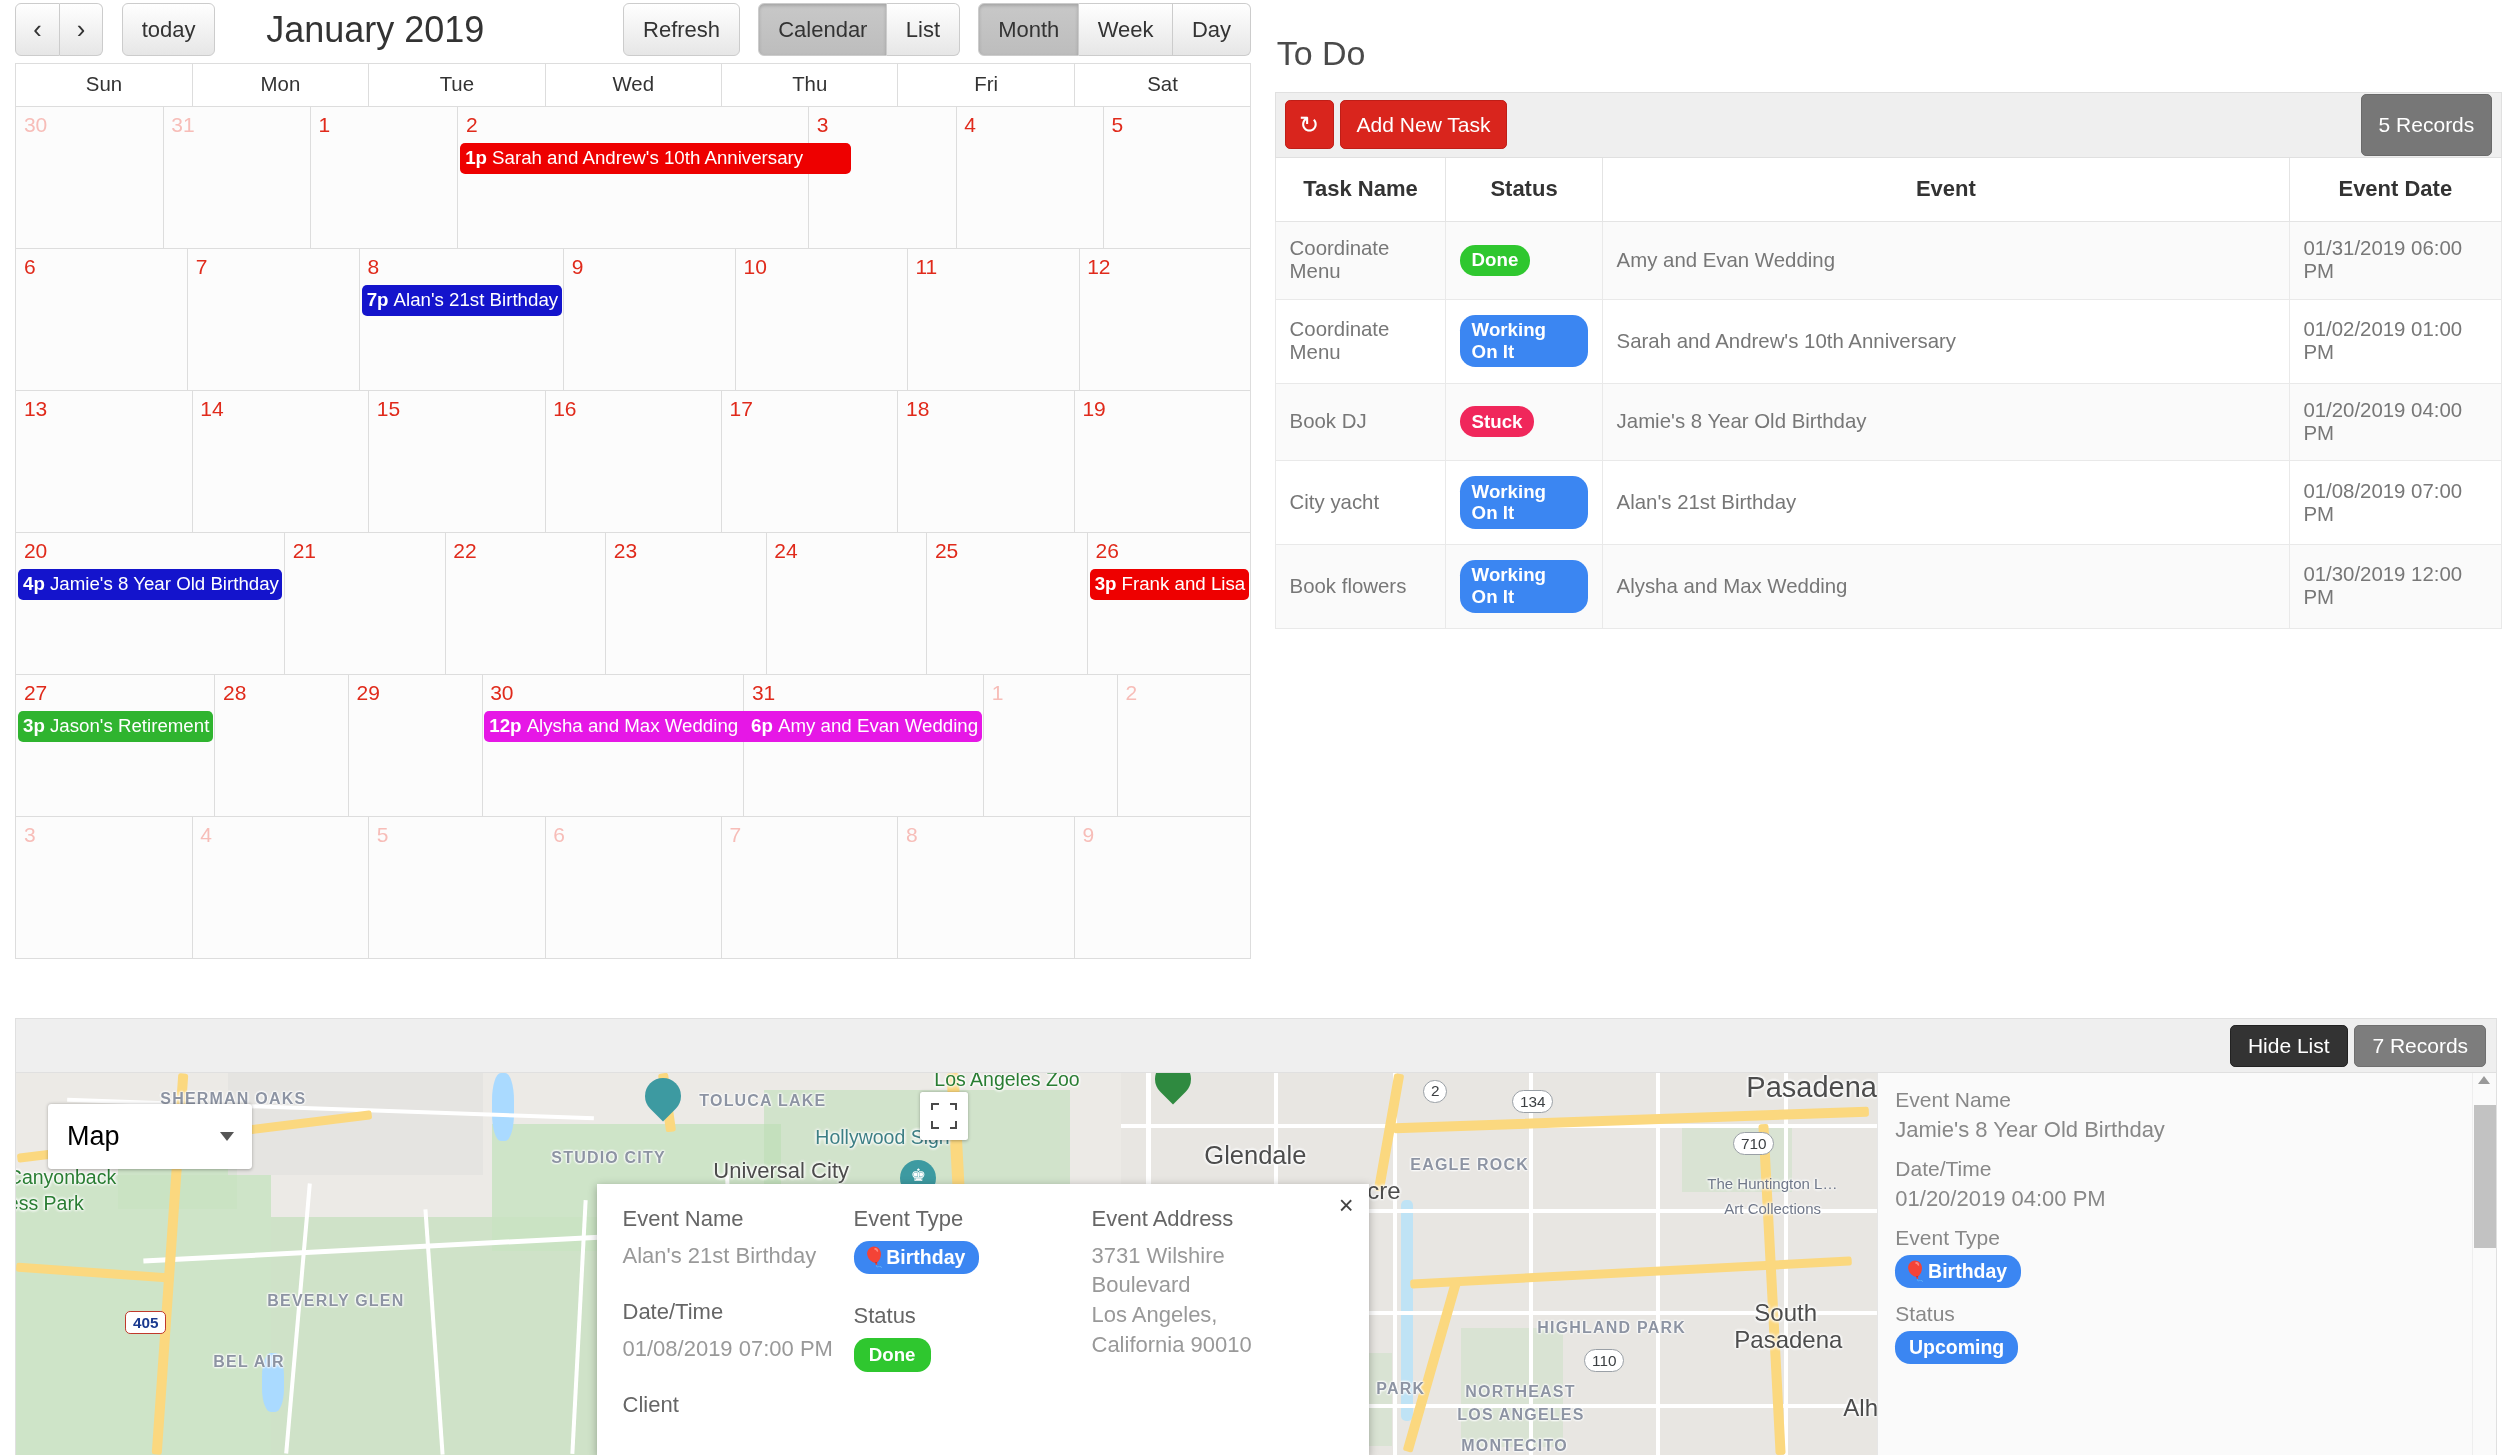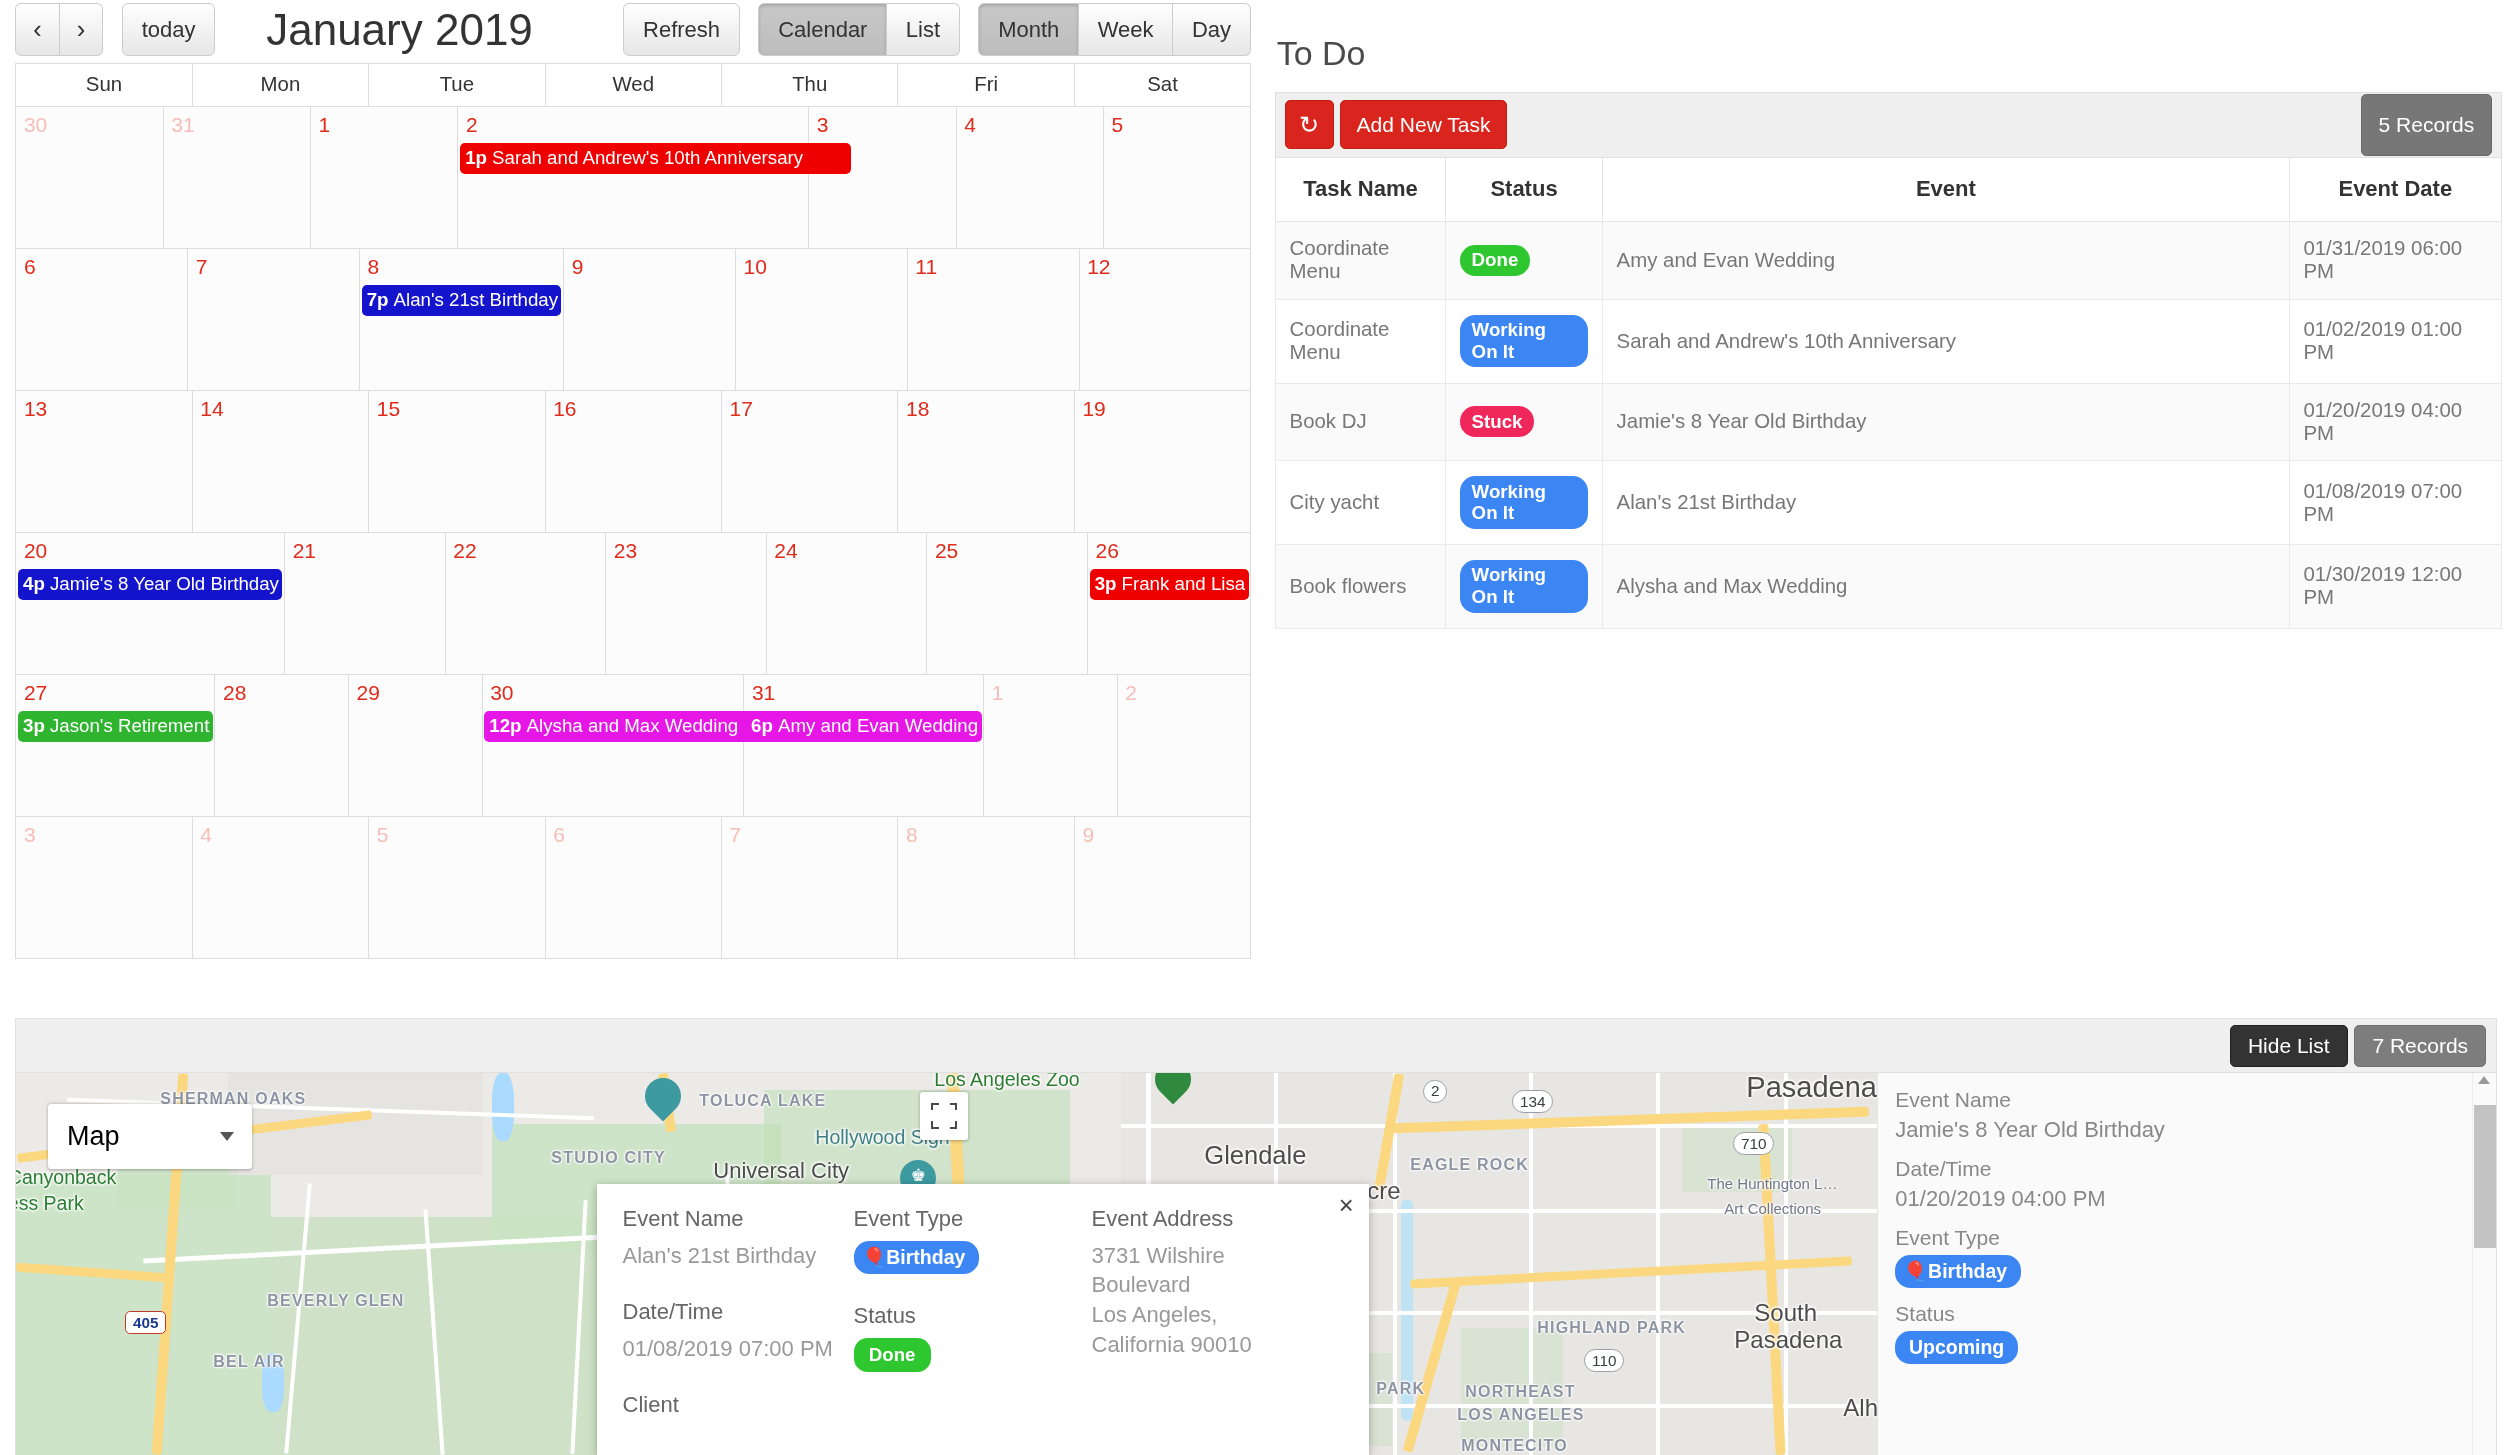--- a/index.html
+++ b/index.html
@@ -27,34 +27,34 @@
     cursor: pointer; white-space: nowrap;
   }
   .fcbtn + .fcbtn { border-left: none; }
   .btn-group > .fcbtn:first-child { border-radius: 6px 0 0 6px; }
   .btn-group > .fcbtn:last-child { border-radius: 0 6px 6px 0; }
   .btn-group > .fcbtn:only-child { border-radius: 6px; }
   .fcbtn.active { background: linear-gradient(to bottom, #c8c8c8 0%, #bdbdbd 100%); box-shadow: inset 0 1.7px 3.4px rgba(0,0,0,.18); }
   .fcbtn.icon { padding: 0 17px; font-size: 25.5px; }
   .group-gap { width: 18.7px; }
   .cal-title {
-    font-size: 44px; color: #333; font-weight: 400;
+    font-size: 36px; color: #333; font-weight: 400;
     margin: 0 0 0 51px; line-height: 53px; white-space: nowrap;
   }
   .toolbar-right { margin-left: auto; display: flex; }
 
   
   .cal-grid { border: 0.8px solid #ddd; border-top: 0.8px solid #ddd; width: 1236px; }
   .cal-head { display: flex; background: #fff; }
   .cal-head .cell {
     flex: 1 1 0; text-align: center; font-size: 20.4px; color: #333;
     padding: 8.5px 0 10.2px 0; border-left: 0.8px solid #ddd; font-weight: 400;
   }
   .cal-head .cell:first-child { border-left: none; }
-  .cal-row { display: flex; border-top: 0.8px solid #ddd; height: 142px; justify-content: center; }
+  .cal-row { display: flex; border-top: 0.8px solid #ddd; height: 142px; }
   .cal-row:last-child { border-bottom: none; }
   .cal-cell {
     flex: 1 1 0; border-left: 0.8px solid #ddd; position: relative;
     padding: 5.1px 0 0 0; background: #fcfcfc;
   }
   .cal-cell:first-child { border-left: none; }
   .daynum { font-size: 21px; color: #e02a1b; padding: 1.7px 0 0 7.6px; line-height: 1.1; }
   .cal-cell.other .daynum { color: #f7bdb8; }
   .ev {
     margin: 6px 0 0 1.7px; border-radius: 5.1px; color: #fff;

